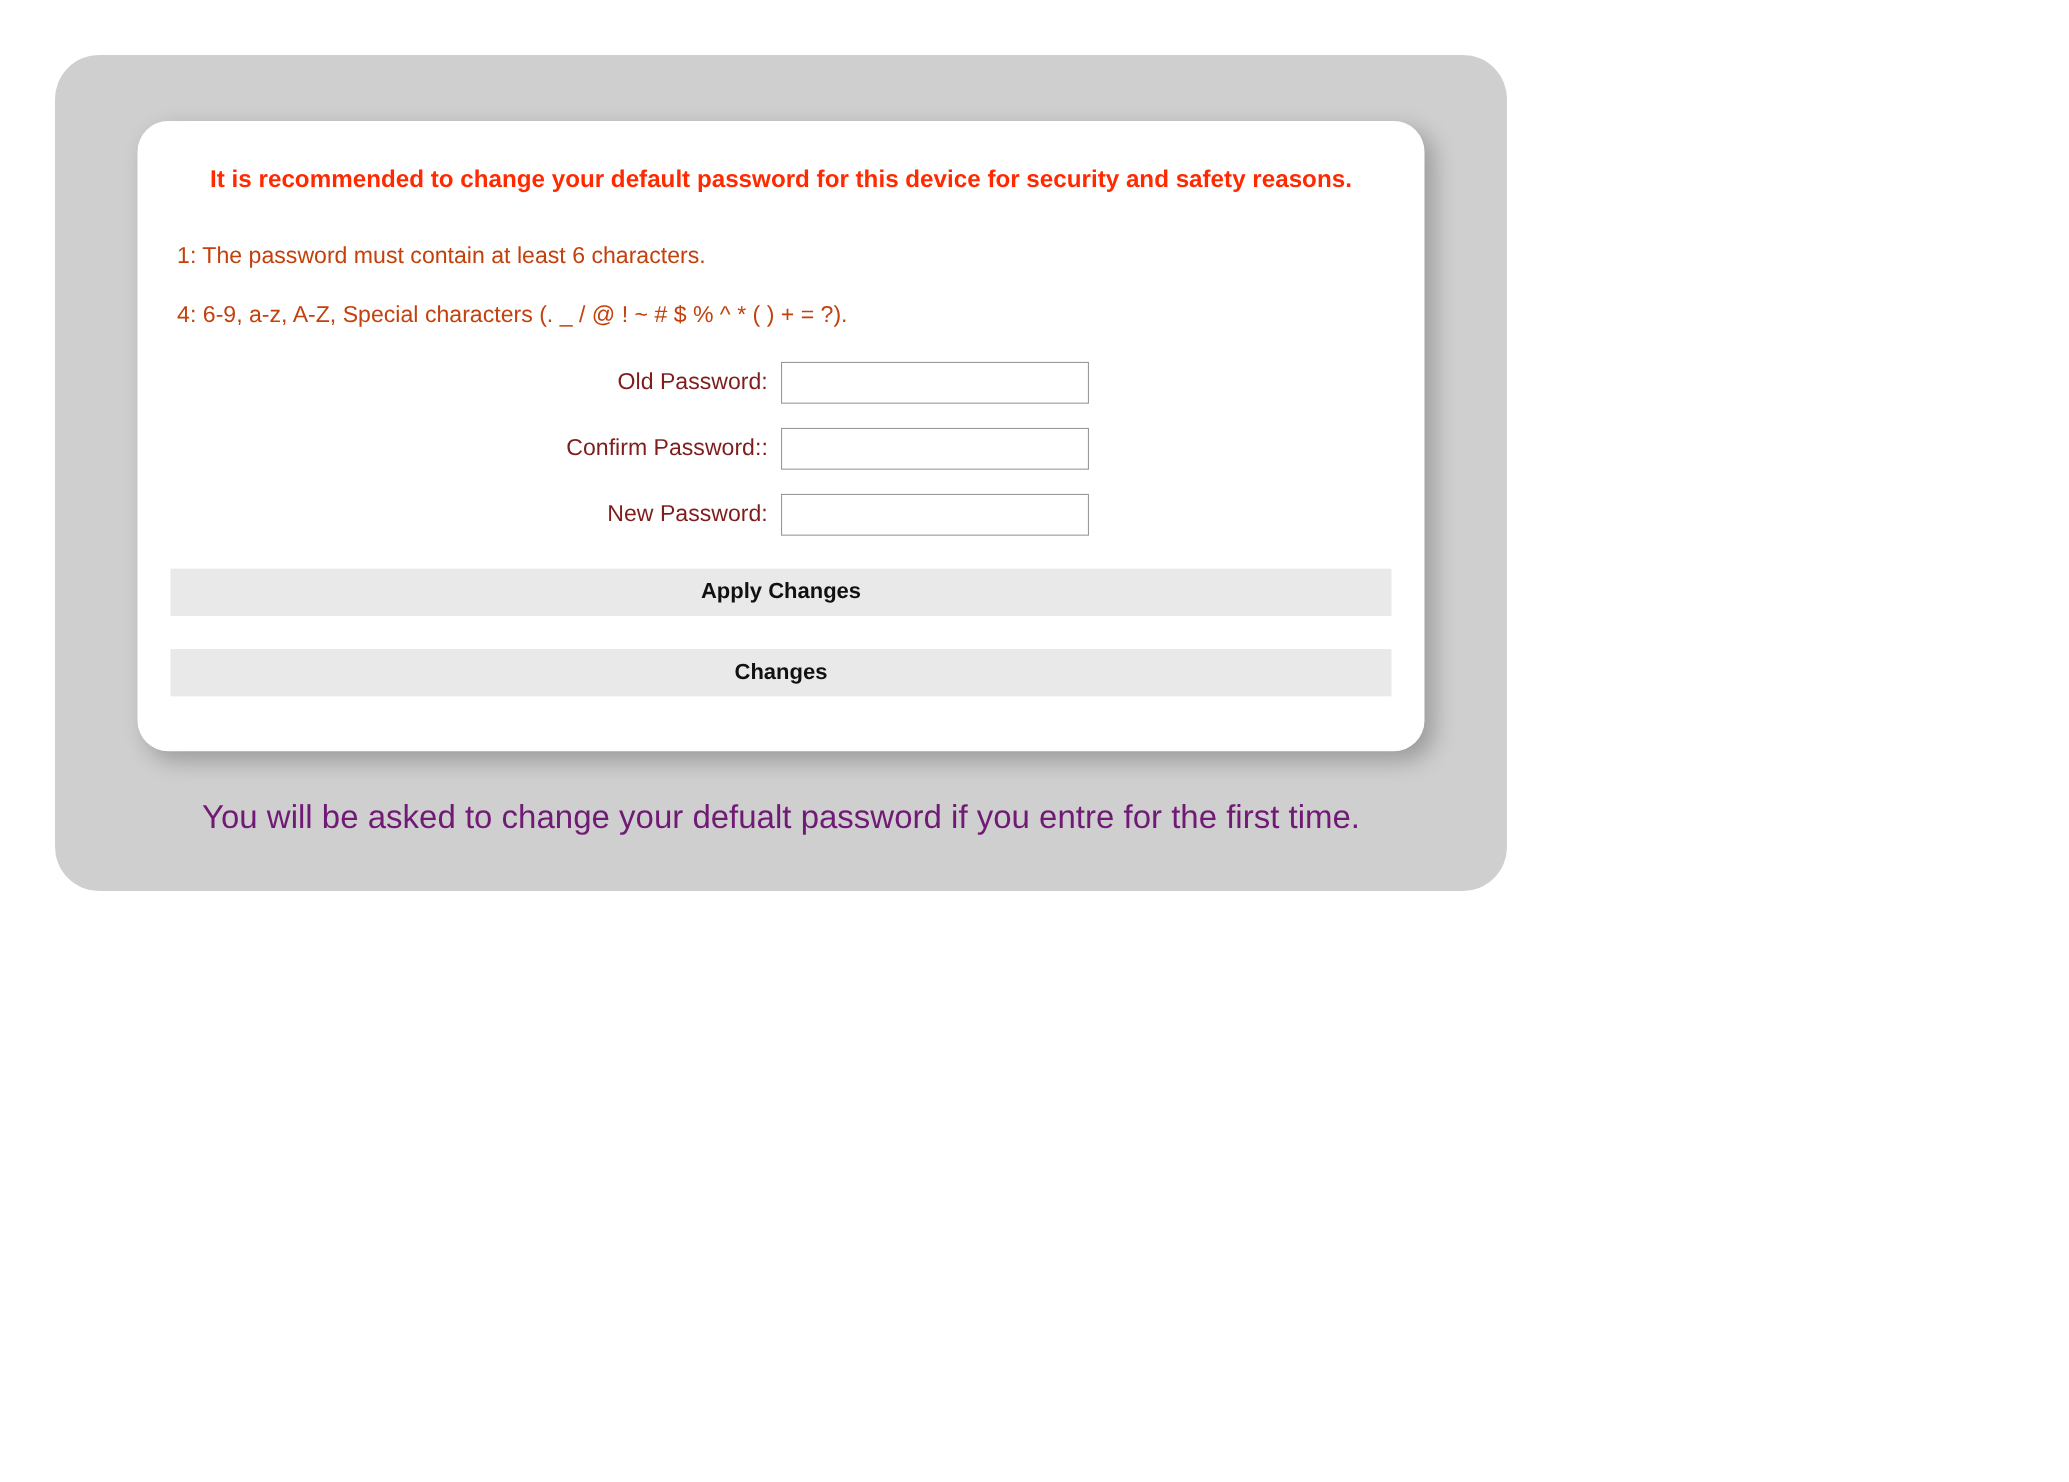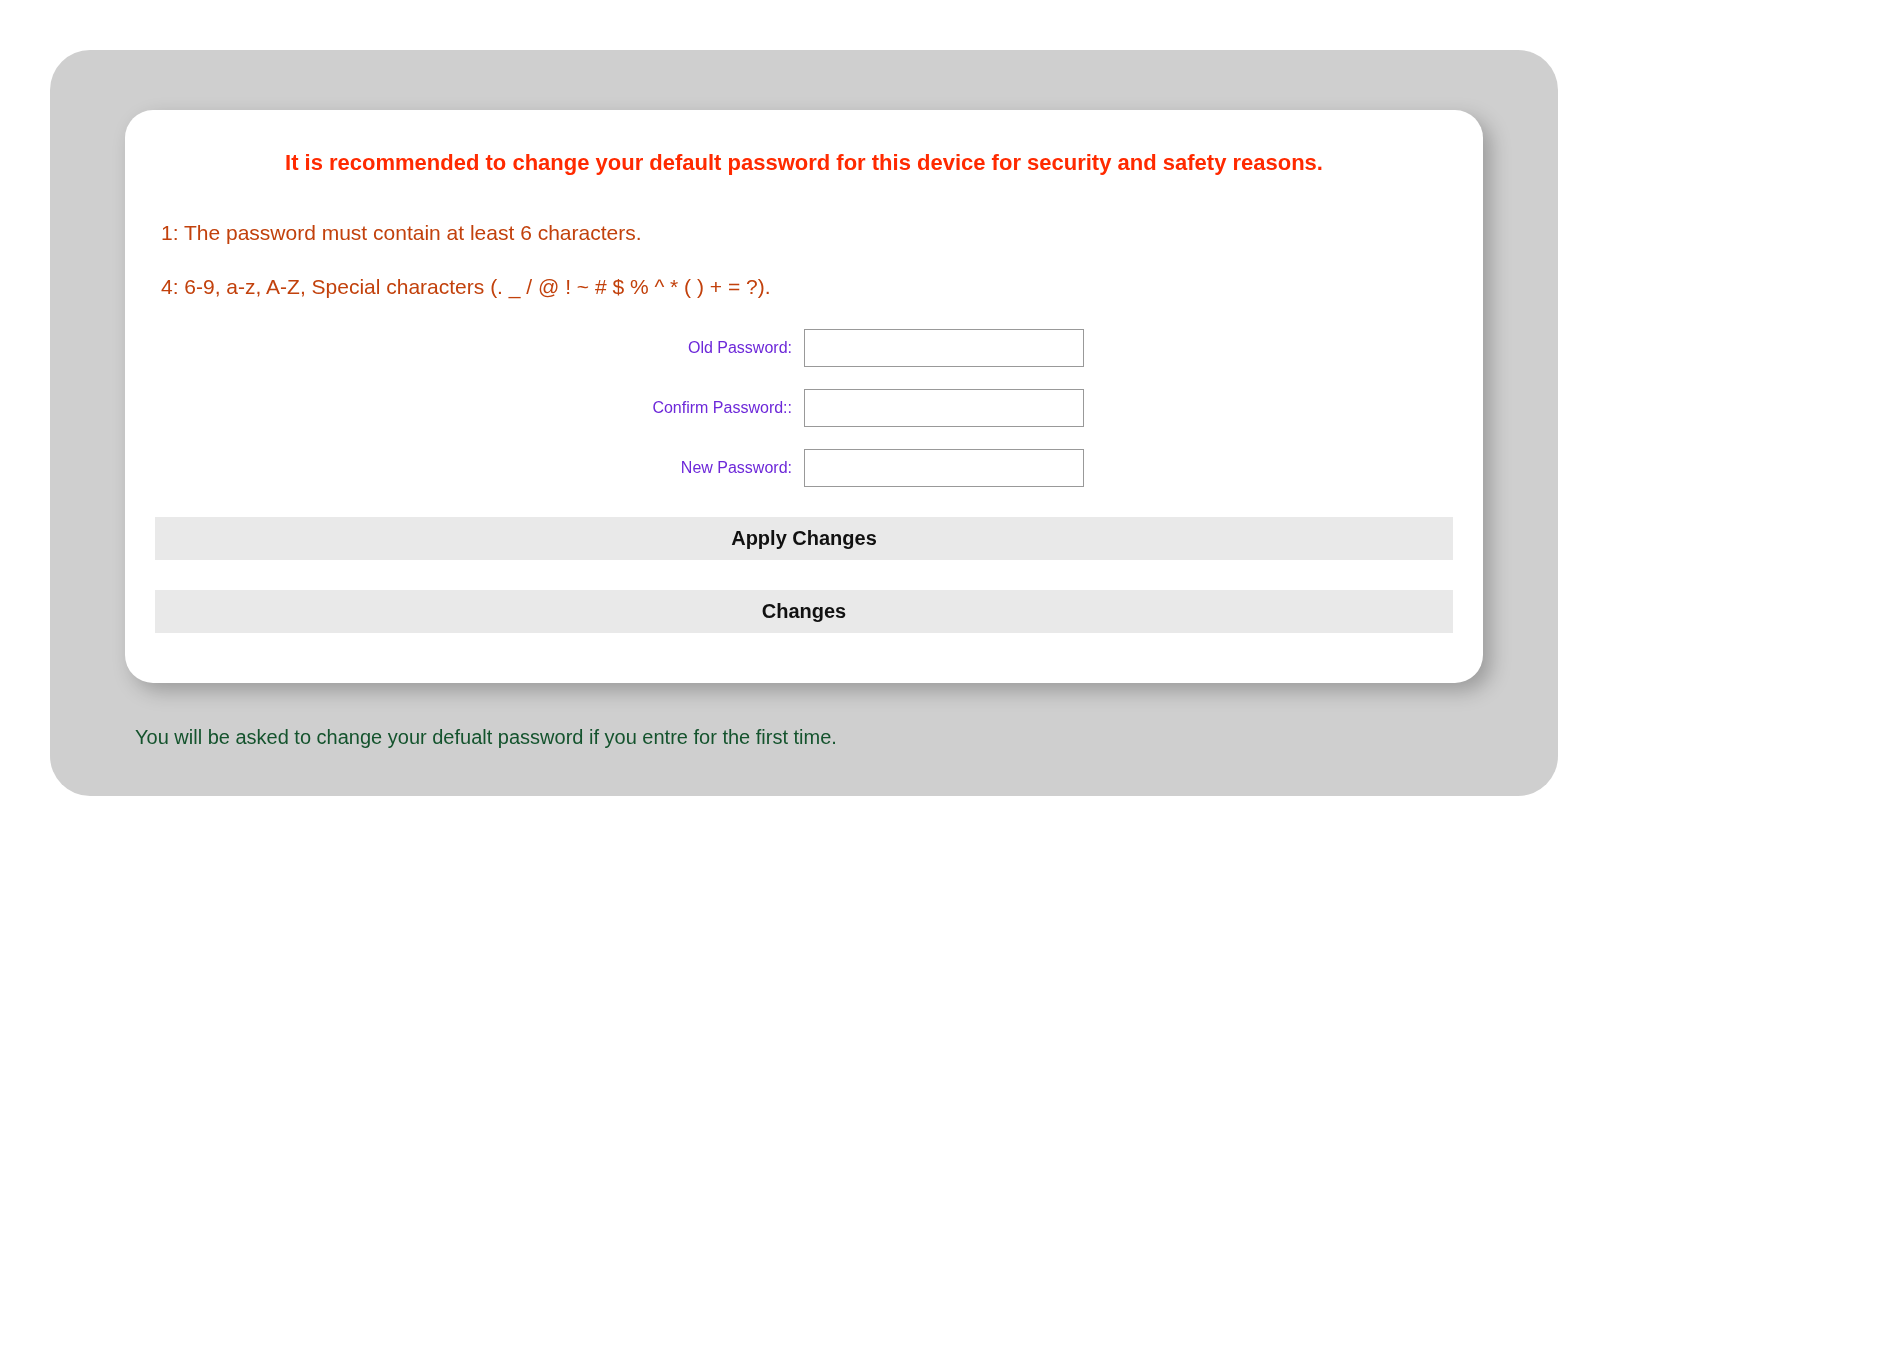--- a/index.html
+++ b/index.html
@@ -14,21 +14,21 @@
       height: 1347px;
       display: flex;
       align-items: flex-start;
       justify-content: flex-start;
       padding: 50px;
     }
     .outer-panel {
       background: #cfcfcf;
       border-radius: 40px;
       padding: 60px 75px 45px 75px;
-      width: 1508px;
+      width: 1320px;
     }
     .dialog-card {
       background: #ffffff;
       border-radius: 28px;
       box-shadow: 8px 8px 20px rgba(0,0,0,0.25);
       padding: 40px 30px 50px 30px;
       width: 100%;
     }
     .warning-text {
       color: #ff2a00;
@@ -50,22 +50,22 @@
     .form-row {
       display: flex;
       align-items: center;
       justify-content: center;
       margin-bottom: 22px;
       gap: 12px;
     }
     .form-label {
       width: 460px;
       text-align: right;
-      font-size: 16px;
-      color: #6d28d9;
+      font-size: 21px;
+      color: #7f1d1d;
     }
     .form-input {
       width: 280px;
       height: 38px;
       border: 1px solid #999999;
       background: #ffffff;
       font-size: 18px;
       padding: 4px 6px;
     }
     .form-spacer {
@@ -82,22 +82,23 @@
       background: #e9e9e9;
       border: none;
       padding: 10px 18px;
       font-size: 20px;
       font-weight: bold;
       color: #111111;
       cursor: pointer;
       font-family: Arial, Helvetica, sans-serif;
     }
     .caption-text {
-      font-size: 20px;
-      color: #14532d;
+      text-align: center;
+      font-size: 30px;
+      color: #701a75;
       margin-top: 40px;
       line-height: 1.4;
       font-family: "Segoe UI", Arial, sans-serif;
       padding: 0 10px;
     }
   </style>
 </head>
 <body>
 
 <div class="outer-panel">

